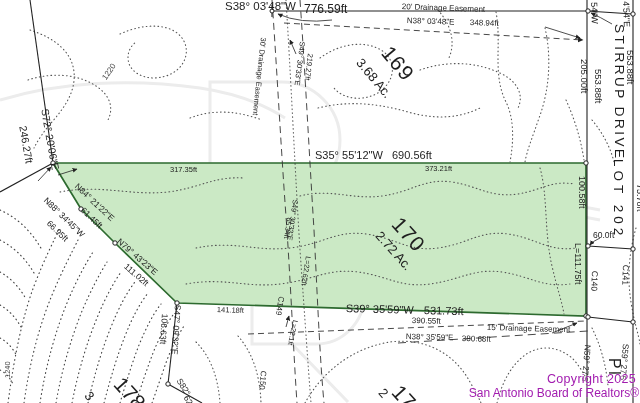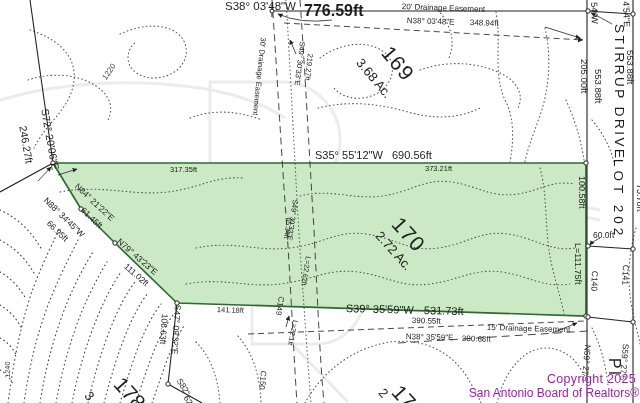--- a/index.html
+++ b/index.html
@@ -128,21 +128,21 @@
         <circle cx="588" cy="246" r="2.2"></circle>
       <circle cx="633" cy="249" r="2.2"></circle>
         <circle cx="588" cy="317" r="2.2"></circle>
       <circle cx="633" cy="322" r="2.2"></circle>
         <circle cx="272" cy="11" r="2"></circle>
     </g>
   </svg>
 
   <div id="labels">
       <div class="lbl" style="left: 225px; top: 1px; font-size: 11.5px;">S38° 03'48"W</div>
-      <div class="lbl" style="left: 304px; top: 3px; font-size: 16px; font-weight: bold;">776.59ft</div>
+      <div class="lbl" style="left: 304px; top: 3px; font-size: 12px;">776.59ft</div>
       <div class="lbl" style="left: 402px; top: 3px; font-size: 8px; transform: rotate(2deg);">20' Drainage Easement</div>
       <div class="lbl" style="left: 407px; top: 17px; font-size: 8px; transform: rotate(2deg);">N38° 03'48"E</div>
       <div class="lbl" style="left: 470px; top: 19px; font-size: 8px; transform: rotate(2deg);">348.94ft</div>
       <div class="lbl" style="left: 315px; top: 150px; font-size: 11px;">S35° 55'12"W</div>
       <div class="lbl" style="left: 392px; top: 150px; font-size: 11px;">690.56ft</div>
       <div class="lbl" style="left: 425px; top: 165px; font-size: 7.5px;">373.21ft</div>
       <div class="lbl" style="left: 170px; top: 166px; font-size: 7.5px;">317.35ft</div>
       <div class="lbl" style="left: 346px; top: 303px; font-size: 11px; transform: rotate(1.5deg);">S39° 35'59"W</div>
       <div class="lbl" style="left: 424px; top: 305px; font-size: 11px; transform: rotate(1.5deg);">531.73ft</div>
       <div class="lbl" style="left: 412px; top: 317px; font-size: 8px; transform: rotate(1.5deg);">390.55ft</div>

